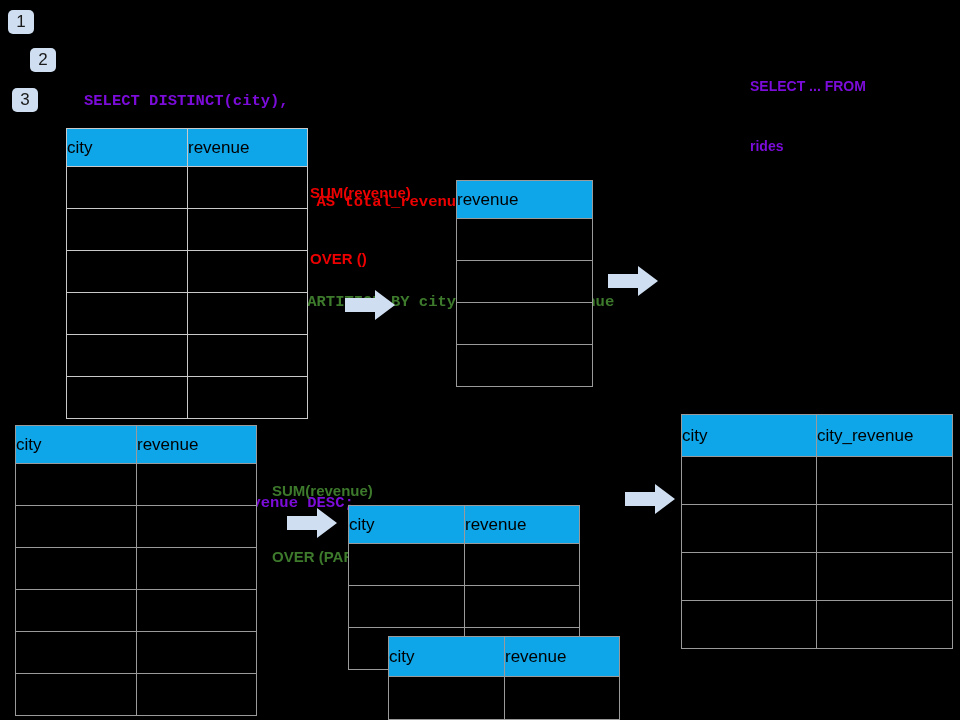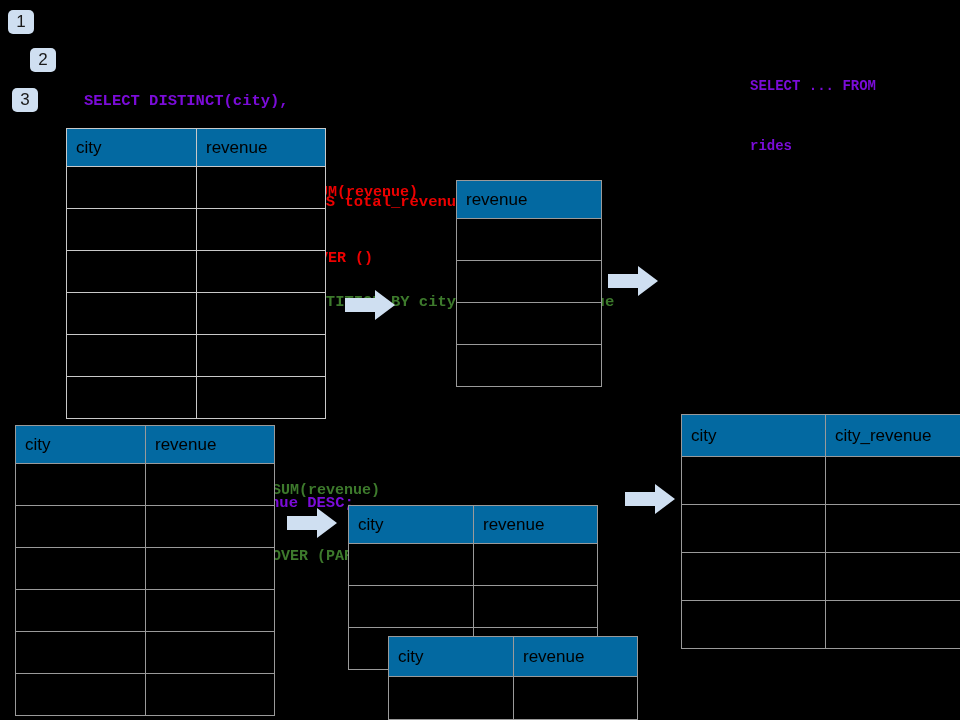--- a/index.html
+++ b/index.html
@@ -38,48 +38,47 @@
     font-weight: bold;
     line-height: 21.5px;
     white-space: pre;
     letter-spacing: 0px;
   }
   .code-line { white-space: pre; margin-top: 36px; }
 
   
   .annot {
     position: absolute;
-    font-family: Liberation Mono, monospace;
+    font-family: Liberation Sans, sans-serif;
     font-size: 15px;
     font-weight: bold;
     line-height: 22px;
     white-space: pre;
   }
 
   
   .tbl {
     position: absolute;
     border-collapse: collapse;
     background: #000000;
     table-layout: fixed;
   }
   .tbl td, .tbl th {
     border: 1px solid #9a9a9a;
     padding: 0;
     margin: 0;
     background: #000000;
   }
   .tbl th {
-    background: #0369a1;
+    background: #0ea5e9;
     color: #000000;
     font-family: "Liberation Sans", sans-serif;
     font-size: 17px;
     font-weight: normal;
     text-align: left;
-    padding-left: 9px;
     border-color: #9a9a9a;
   }
   .tbl.white-edge td, .tbl.white-edge th { border-color: #c9c9c9; }
 
   
   .arrow {
     position: absolute;
     width: 50px;
     height: 32px;
   }

